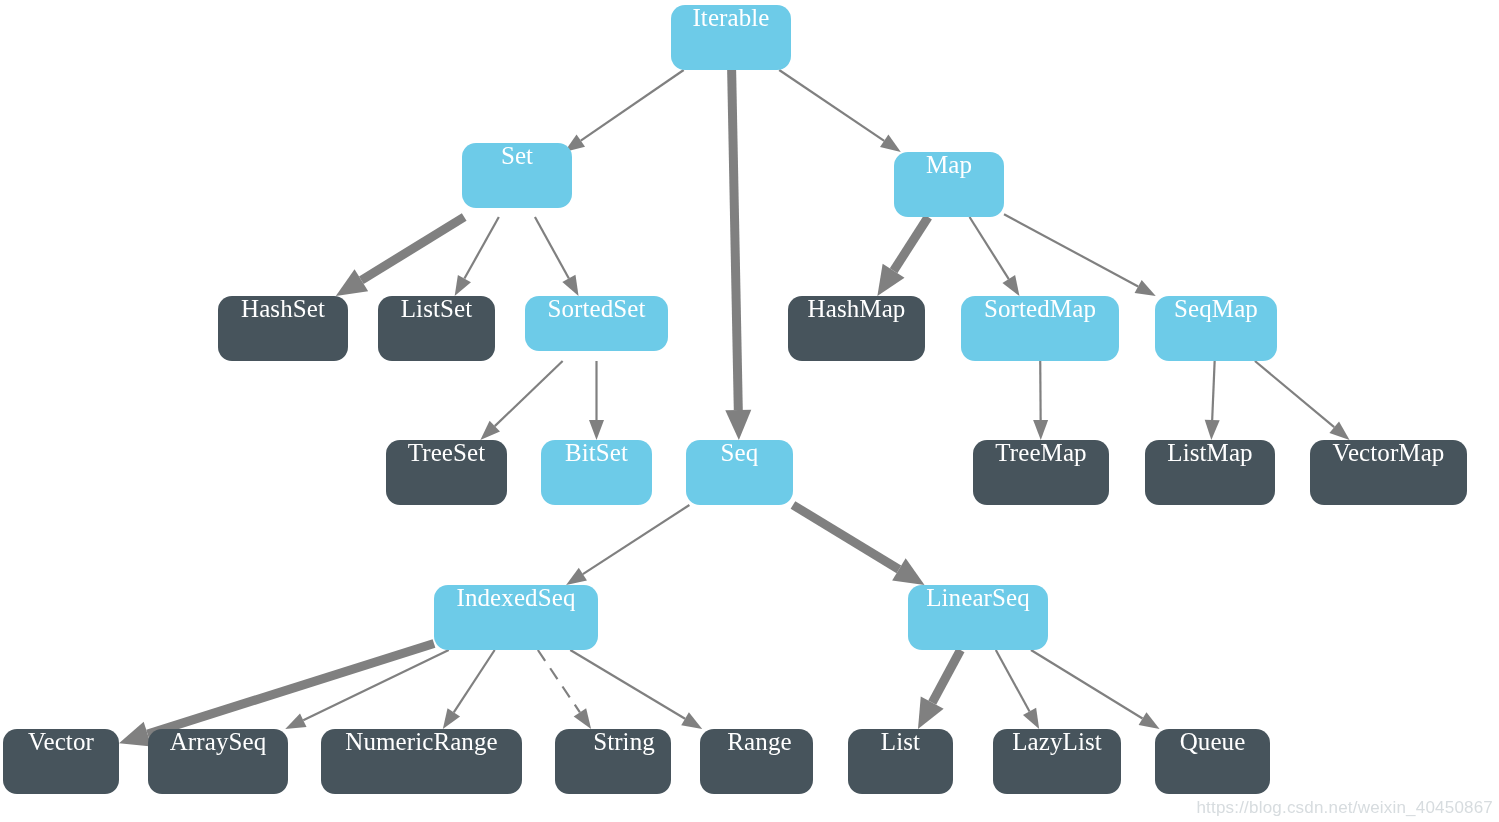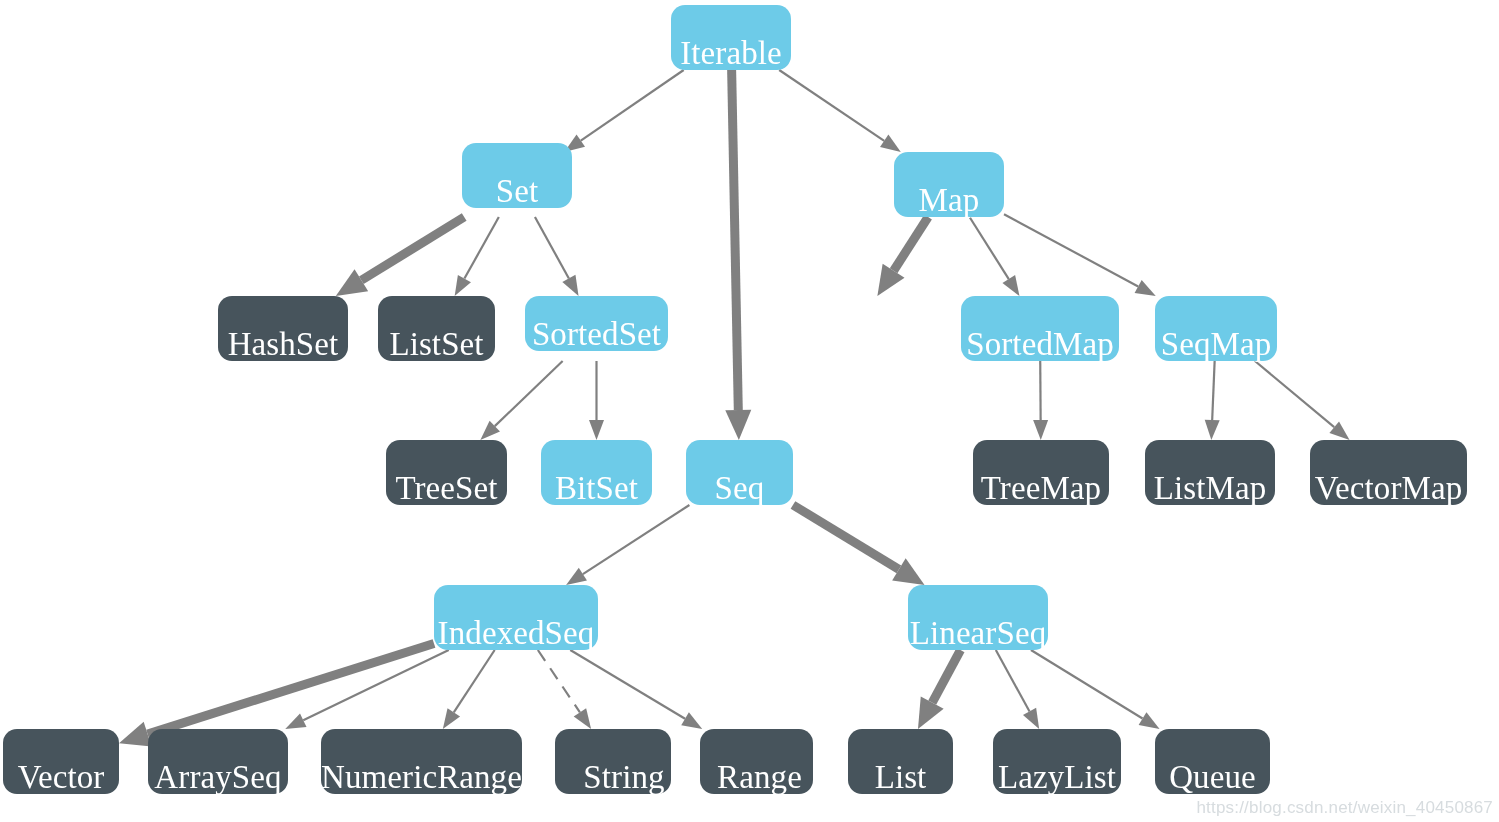--- a/index.html
+++ b/index.html
@@ -28,25 +28,25 @@
   #node-layer {
     position: absolute;
     left: 0;
     top: 0;
     width: 1499px;
     height: 822px;
   }
   .node {
     position: absolute;
     display: flex;
-    align-items: flex-end;
+    align-items: flex-start;
     justify-content: center;
     border-radius: 14px;
     color: #ffffff;
-    font-size: 33px;
+    font-size: 25px;
     line-height: 1;
     white-space: nowrap;
     box-sizing: border-box;
     padding: 0 6px;
     letter-spacing: 0.1px;
   }
   .node.trait-node {
     background: #6dcbe8;
   }
   .node.class-node {
@@ -177,20 +177,23 @@
       </div>
       <div class="node class-node" style="left: 218px; top: 296px; width: 130px; height: 65px;">
         <span>HashSet</span>
       </div>
       <div class="node class-node" style="left: 378px; top: 296px; width: 117px; height: 65px;">
         <span>ListSet</span>
       </div>
       <div class="node trait-node" style="left: 525px; top: 296px; width: 143px; height: 55px;">
         <span>SortedSet</span>
       </div>
+      <div class="node class-node" style="left: 788px; top: 296px; width: 137px; height: 65px;">
+        <span>HashMap</span>
+      </div>
       <div class="node trait-node" style="left: 961px; top: 296px; width: 158px; height: 65px;">
         <span>SortedMap</span>
       </div>
       <div class="node trait-node" style="left: 1155px; top: 296px; width: 122px; height: 65px;">
         <span>SeqMap</span>
       </div>
       <div class="node class-node" style="left: 386px; top: 440px; width: 121px; height: 65px;">
         <span>TreeSet</span>
       </div>
       <div class="node trait-node" style="left: 541px; top: 440px; width: 111px; height: 65px;">

